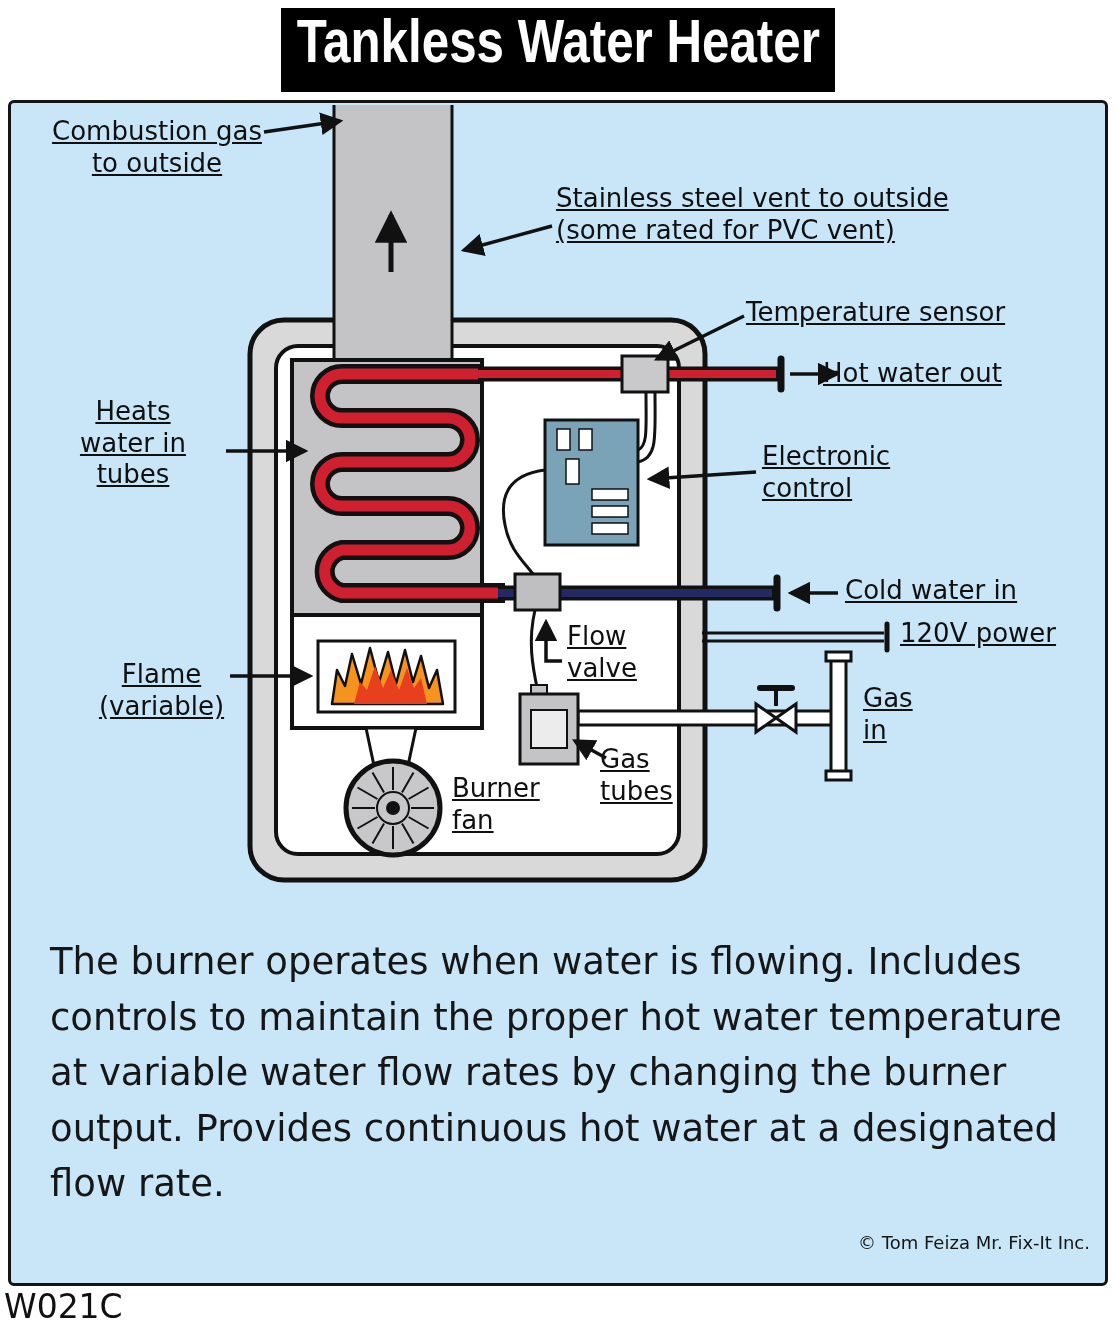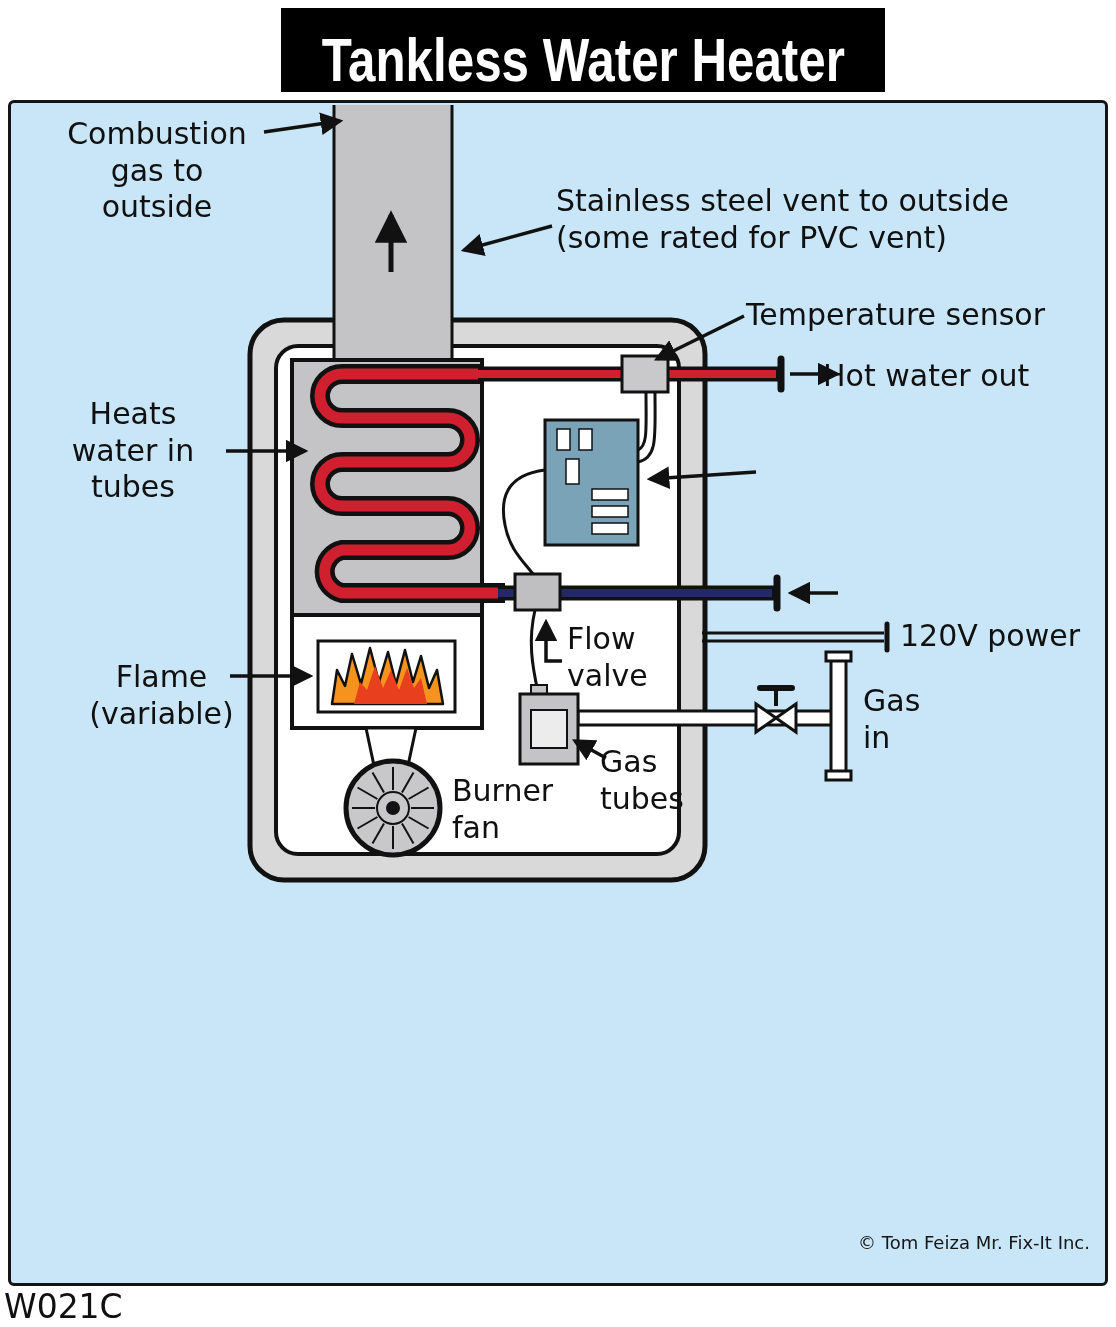--- a/index.html
+++ b/index.html
@@ -1,25 +1,25 @@
 <!DOCTYPE html>
 <html><head>
 <meta charset="utf-8">
 <style>
   html,body{margin:0;padding:0;background:#ffffff;}
   #page{position:relative;width:1116px;height:1327px;background:#ffffff;overflow:hidden;
         font-family:"DejaVu Sans", sans-serif;color:#101010;}
-  .title-bar{position:absolute;left:281px;top:8px;width:604px;height:84px;background:#000;
-             display:flex;align-items:flex-end;justify-content:center;}
+  .title-bar{position:absolute;left:281px;top:8px;width:554px;height:84px;background:#000;
+             display:flex;align-items:flex-start;justify-content:center;}
   .title-bar span{color:#fff;font-family:"Liberation Sans", sans-serif;font-weight:700;
                   font-size:56px;white-space:nowrap;transform:scaleX(0.88) scaleY(1.08);}
   .panel{position:absolute;left:8px;top:100px;width:1100px;height:1186px;box-sizing:border-box;
          background:#c8e6f7;border:3px solid #141414;border-radius:6px;}
   svg.diagram{position:absolute;left:0;top:0;width:1116px;height:1327px;}
-  .lbl{position:absolute;font-size:30px;line-height:1.22;color:#101010;}
+  .lbl{position:absolute;font-size:26px;line-height:1.22;color:#101010;text-decoration:underline;}
   .center{text-align:center;}
   .nowrap{white-space:nowrap;}
   .desc{position:absolute;left:50px;top:934px;width:1020px;font-size:37px;line-height:1.5;color:#161616;}
   .copyright{position:absolute;right:26px;top:1232px;font-size:18px;color:#161616;}
   .code{position:absolute;left:4px;top:1287px;font-size:33px;color:#101010;}
 </style>
 </head>
 <body>
 
 <div id="page">
@@ -159,22 +159,25 @@
       <line x1="230" y1="676" x2="310" y2="676" marker-end="url(#arr)"></line>
       <line x1="606" y1="758" x2="575" y2="741" marker-end="url(#arr)"></line>
     </g>
   </svg>
 
   <div class="lbl center" style="left:52px;top:116px;width:210px;">Combustion gas to outside</div>
   <div class="lbl nowrap" style="left:746px;top:297px;">Temperature sensor</div>
   <div class="lbl" style="left:556px;top:183px;width:480px;">Stainless steel vent to outside (some rated for PVC vent)</div>
   <div class="lbl nowrap" style="left:823px;top:358px;">Hot water out</div>
   <div class="lbl center" style="left:58px;top:396px;width:150px;">Heats water in tubes</div>
+  <div class="lbl" style="left:762px;top:441px;width:170px;">Electronic control</div>
+  <div class="lbl nowrap" style="left:845px;top:575px;">Cold water in</div>
   <div class="lbl nowrap" style="left:900px;top:618px;">120V power</div>
   <div class="lbl" style="left:567px;top:621px;width:110px;">Flow valve</div>
   <div class="lbl center" style="left:84px;top:659px;width:155px;">Flame (variable)</div>
   <div class="lbl" style="left:863px;top:683px;width:70px;">Gas in</div>
   <div class="lbl" style="left:600px;top:744px;width:105px;">Gas tubes</div>
   <div class="lbl" style="left:452px;top:773px;width:130px;">Burner fan</div>
 
+  <div class="desc">The burner operates when water is flowing. Includes controls to maintain the proper hot water temperature at variable water flow rates by changing the burner output. Provides continuous hot water at a designated flow rate.</div>
   <div class="copyright">© Tom Feiza Mr. Fix-It Inc.</div>
   <div class="code">W021C</div>
 </div>
 
 </body></html>

